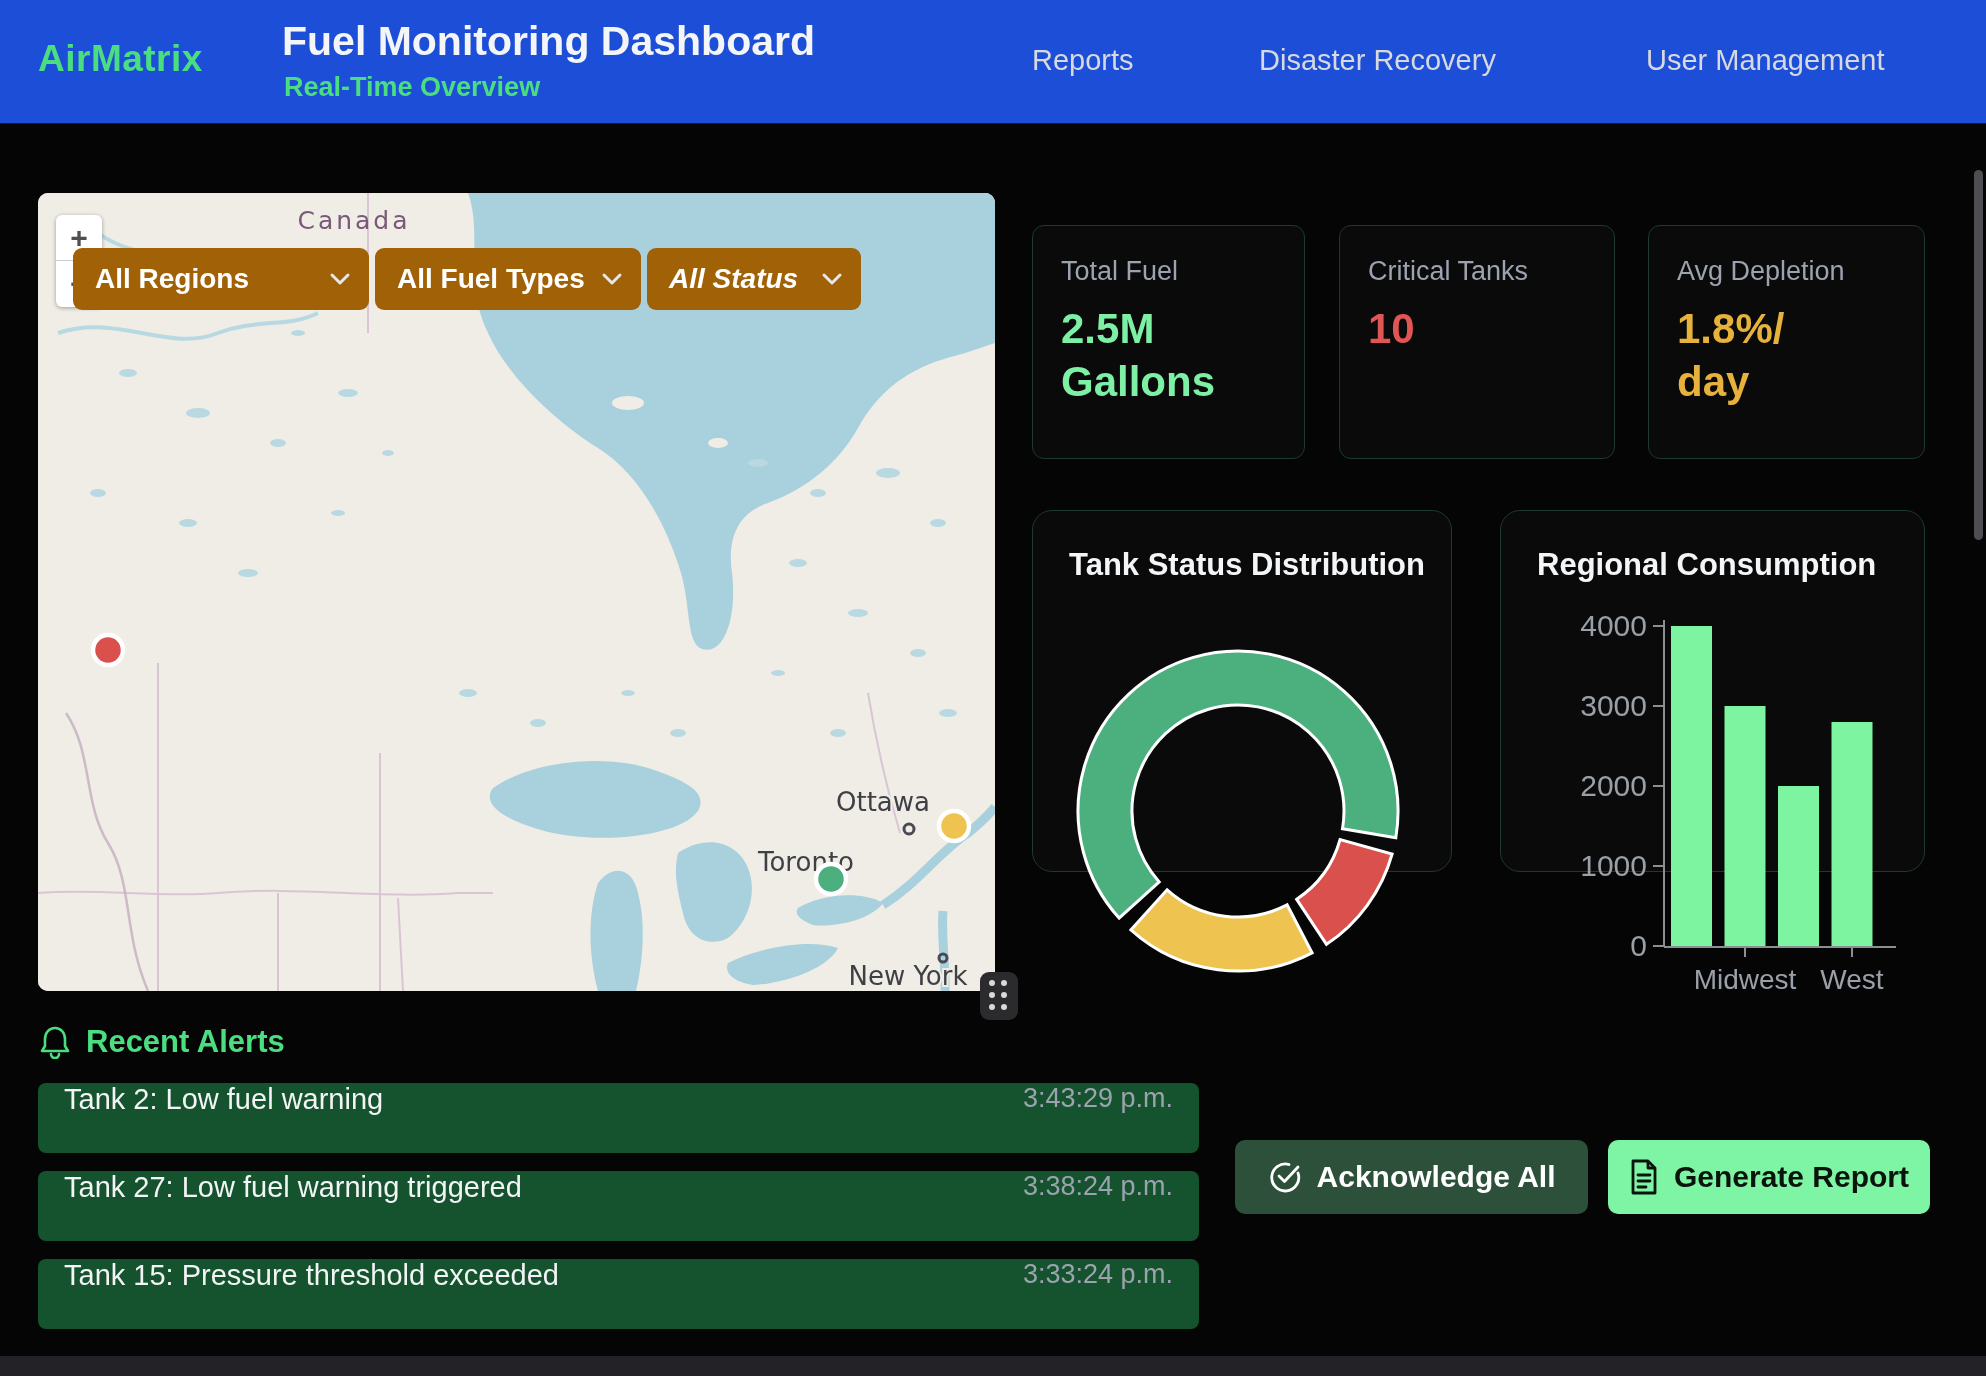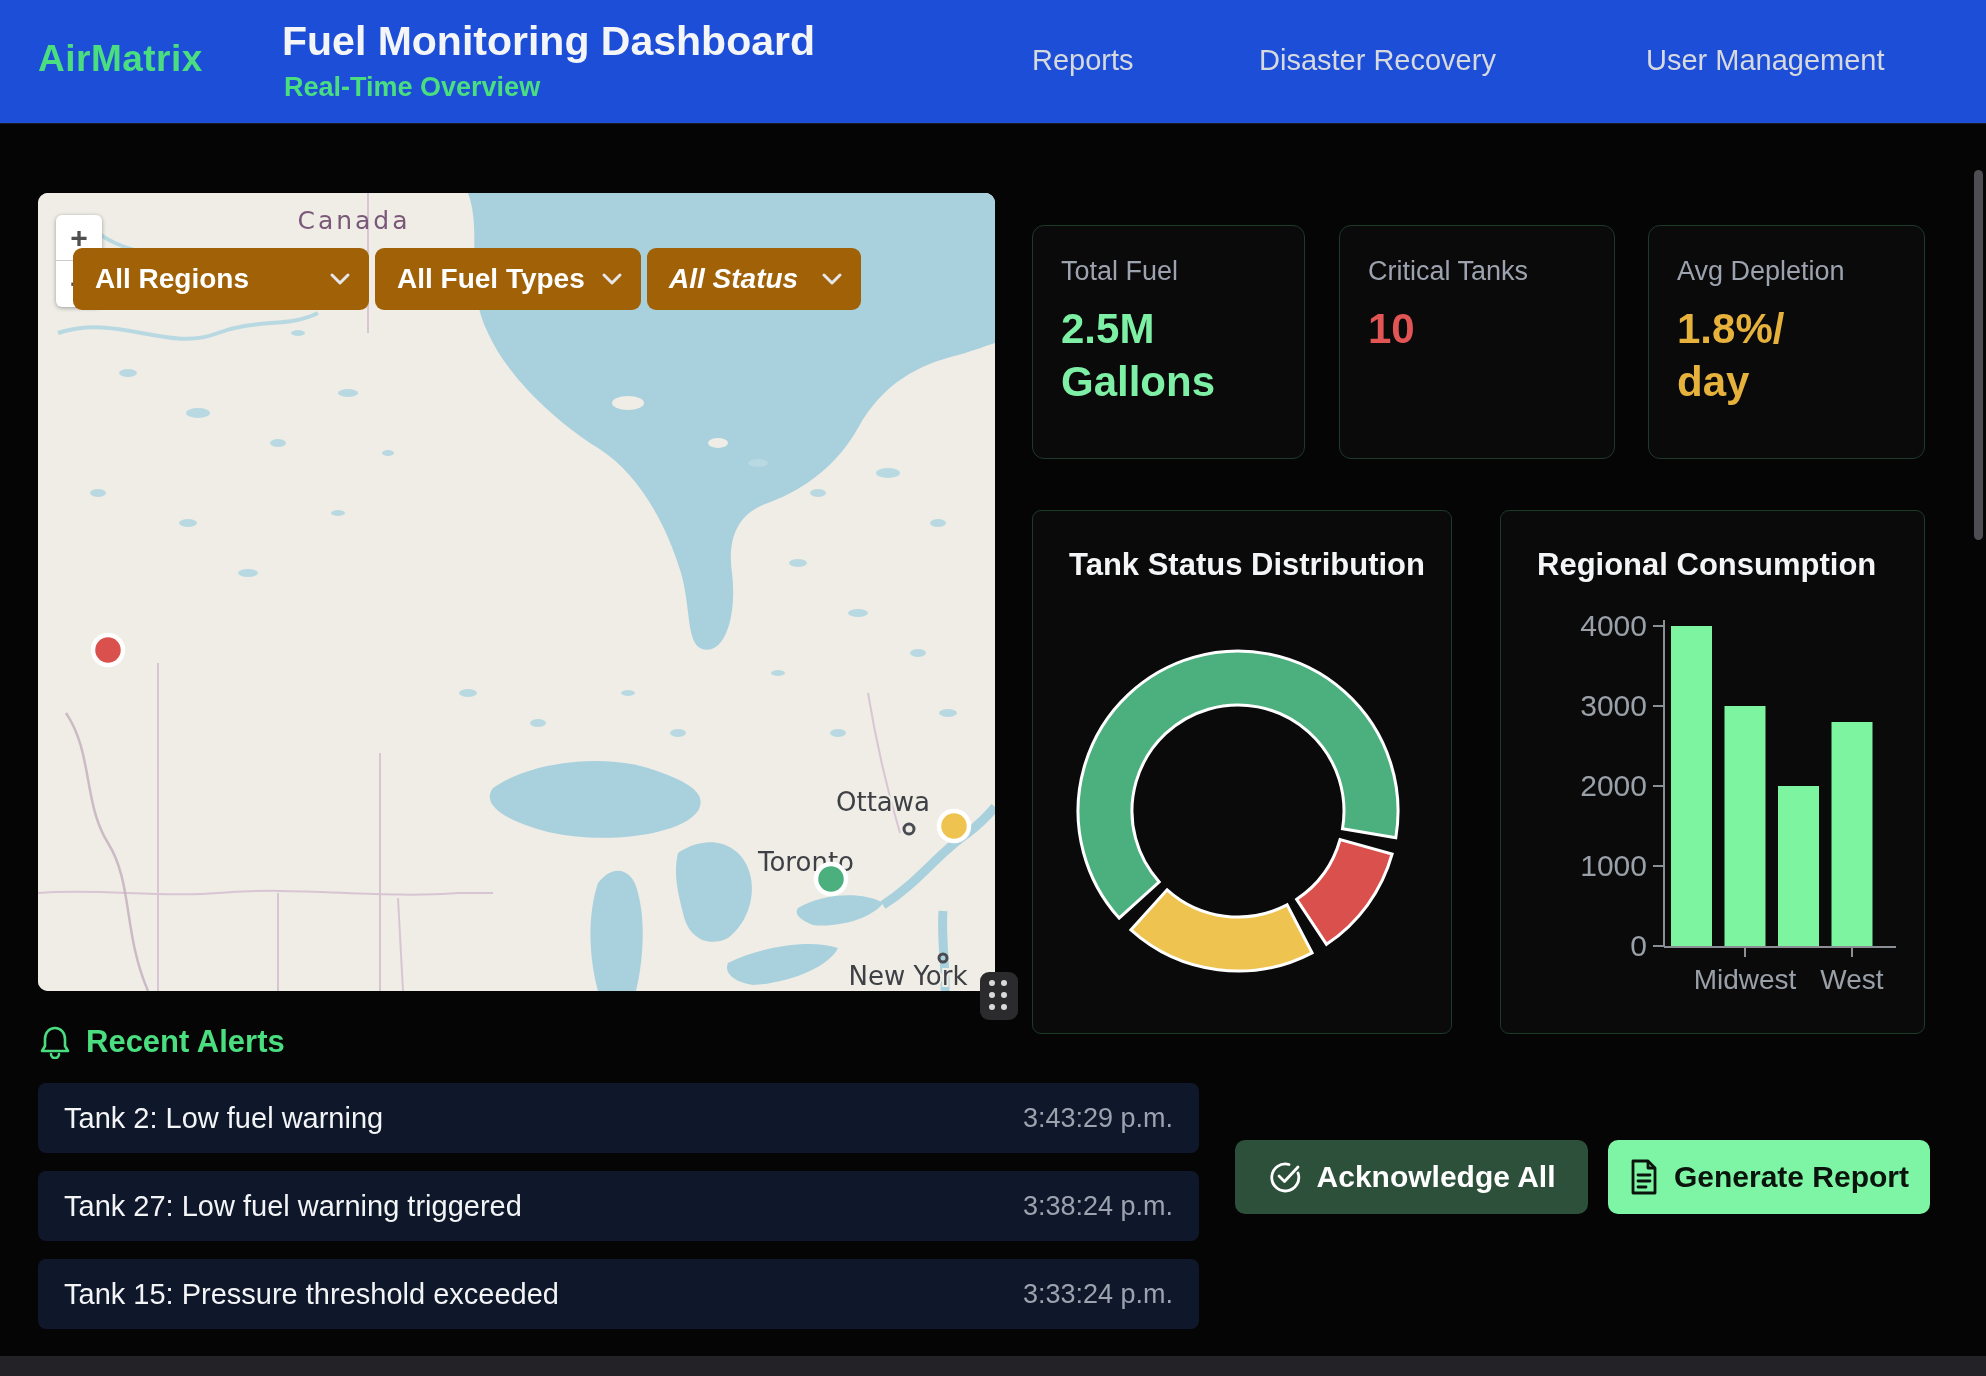--- a/index.html
+++ b/index.html
@@ -29,29 +29,29 @@
   .drag-handle { position:absolute; left:980px; top:972px; width:38px; height:48px; background:#2b2b2e; border-radius:9px; z-index:3; display:grid; grid-template-columns:repeat(2,8px); grid-template-rows:repeat(3,8px); gap:4px; align-content:center; justify-content:center; cursor:grab; }
   .drag-handle span { width:6px; height:6px; border-radius:50%; background:#d9d9d9; }
 
   
   .stat-card { position:absolute; top:225px; height:234px; background:#0a0a0b; border:1px solid #1d3a2a; border-radius:12px; padding:30px 28px; }
   .stat-1 { left:1032px; width:273px; } .stat-2 { left:1339px; width:276px; } .stat-3 { left:1648px; width:277px; }
   .stat-label { font-size:27px; color:#9ca3af; }
   .stat-value { margin-top:16px; font-size:42px; font-weight:bold; line-height:1.25; max-width:175px; }
 
   
-  .chart-card { position:absolute; top:510px; height:524px; background:#0a0a0b; border:1px solid #1d3a2a; border-radius:9px; }
+  .chart-card { position:absolute; top:510px; height:362px; background:#0a0a0b; border:1px solid #1d3a2a; border-radius:20px; }
   .donut-card { left:1032px; width:420px; } .bar-card { left:1500px; width:425px; }
   .chart-title { position:absolute; left:36px; top:36px; font-size:31px; font-weight:bold; color:#f4f5f7; }
   .chart-card svg { position:absolute; left:0; top:0; }
 
   
   .alerts-title { position:absolute; left:40px; top:1024px; display:flex; align-items:center; gap:16px; }
   .alerts-title .txt { font-size:31px; font-weight:bold; color:#4ade80; }
-  .alert-row { position:absolute; left:38px; width:1161px; height:70px; background:#0f172a; border-radius:8px; display:flex; align-items:center; justify-content:space-between; padding:0 26px; }
+  .alert-row { position:absolute; left:38px; width:1161px; height:70px; background:#14532d; border-radius:8px; display:flex; align-items:flex-start; justify-content:space-between; padding:0 26px; }
   .ar1 { top:1083px; } .ar2 { top:1171px; } .ar3 { top:1259px; }
   .alert-msg { font-size:29px; color:#f3f4f6; }
   .alert-time { font-size:27px; color:#9ca3af; }
 
   
   .btn { position:absolute; top:1140px; height:74px; border-radius:10px; display:flex; align-items:center; justify-content:center; gap:15px; cursor:pointer; }
   .btn-ack { left:1235px; width:353px; background:#2c5039; }
   .btn-ack .btn-label { color:#ffffff; font-size:30px; font-weight:bold; }
   .btn-gen { left:1608px; width:322px; background:#7df5a4; }
   .btn-gen .btn-label { color:#0a140c; font-size:30px; font-weight:bold; }

